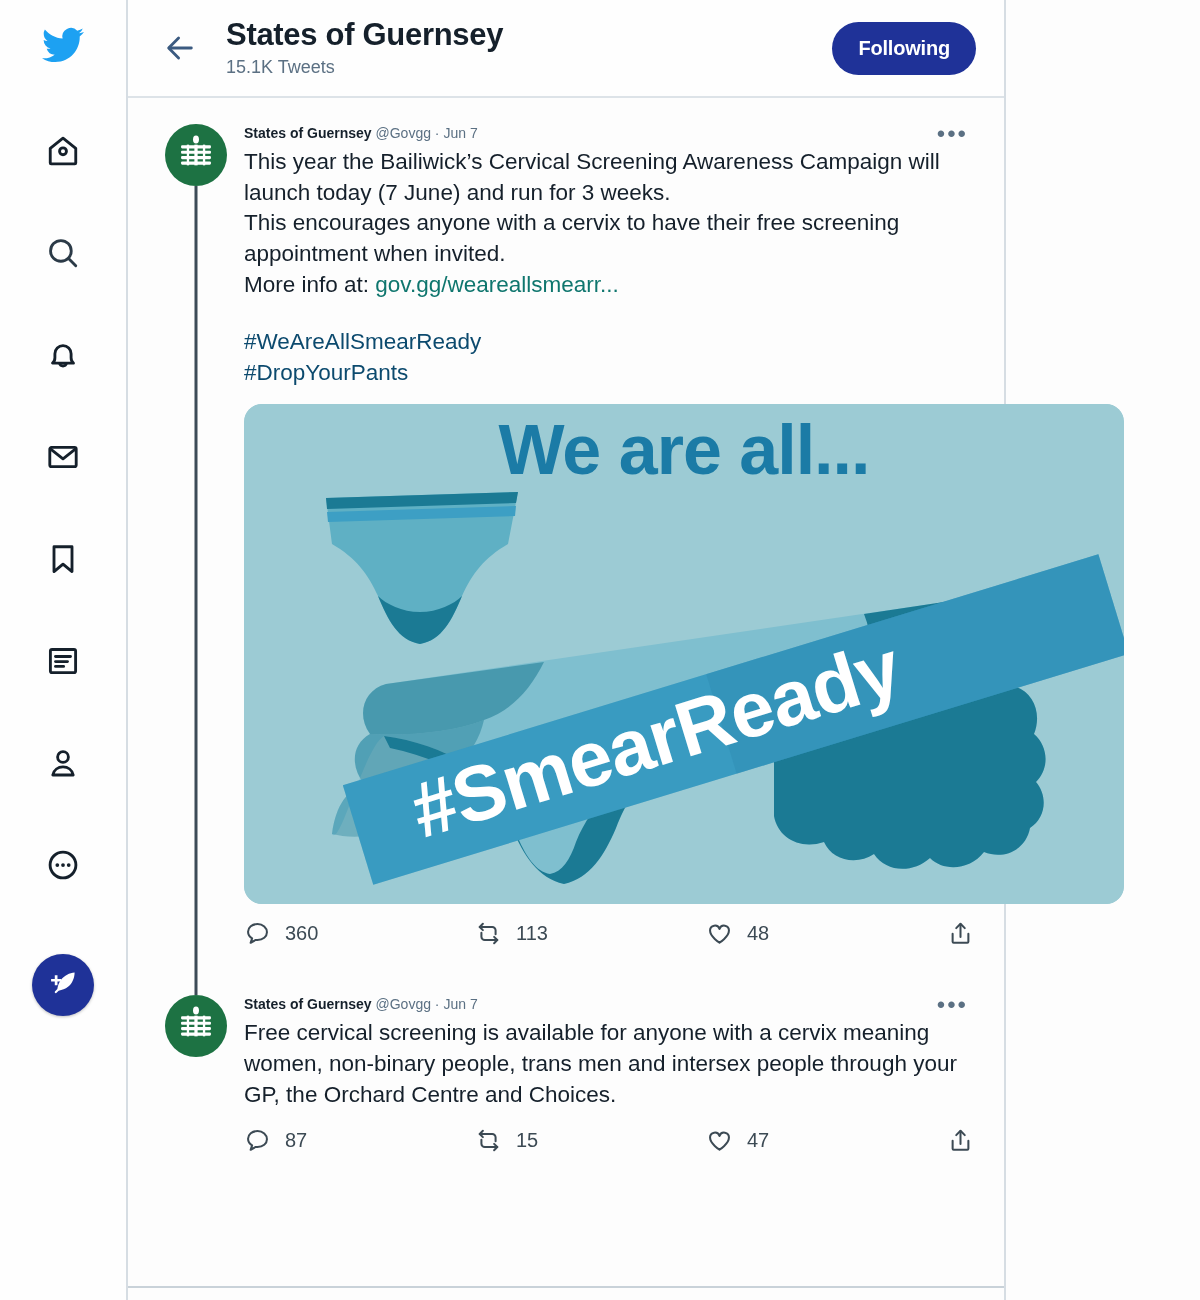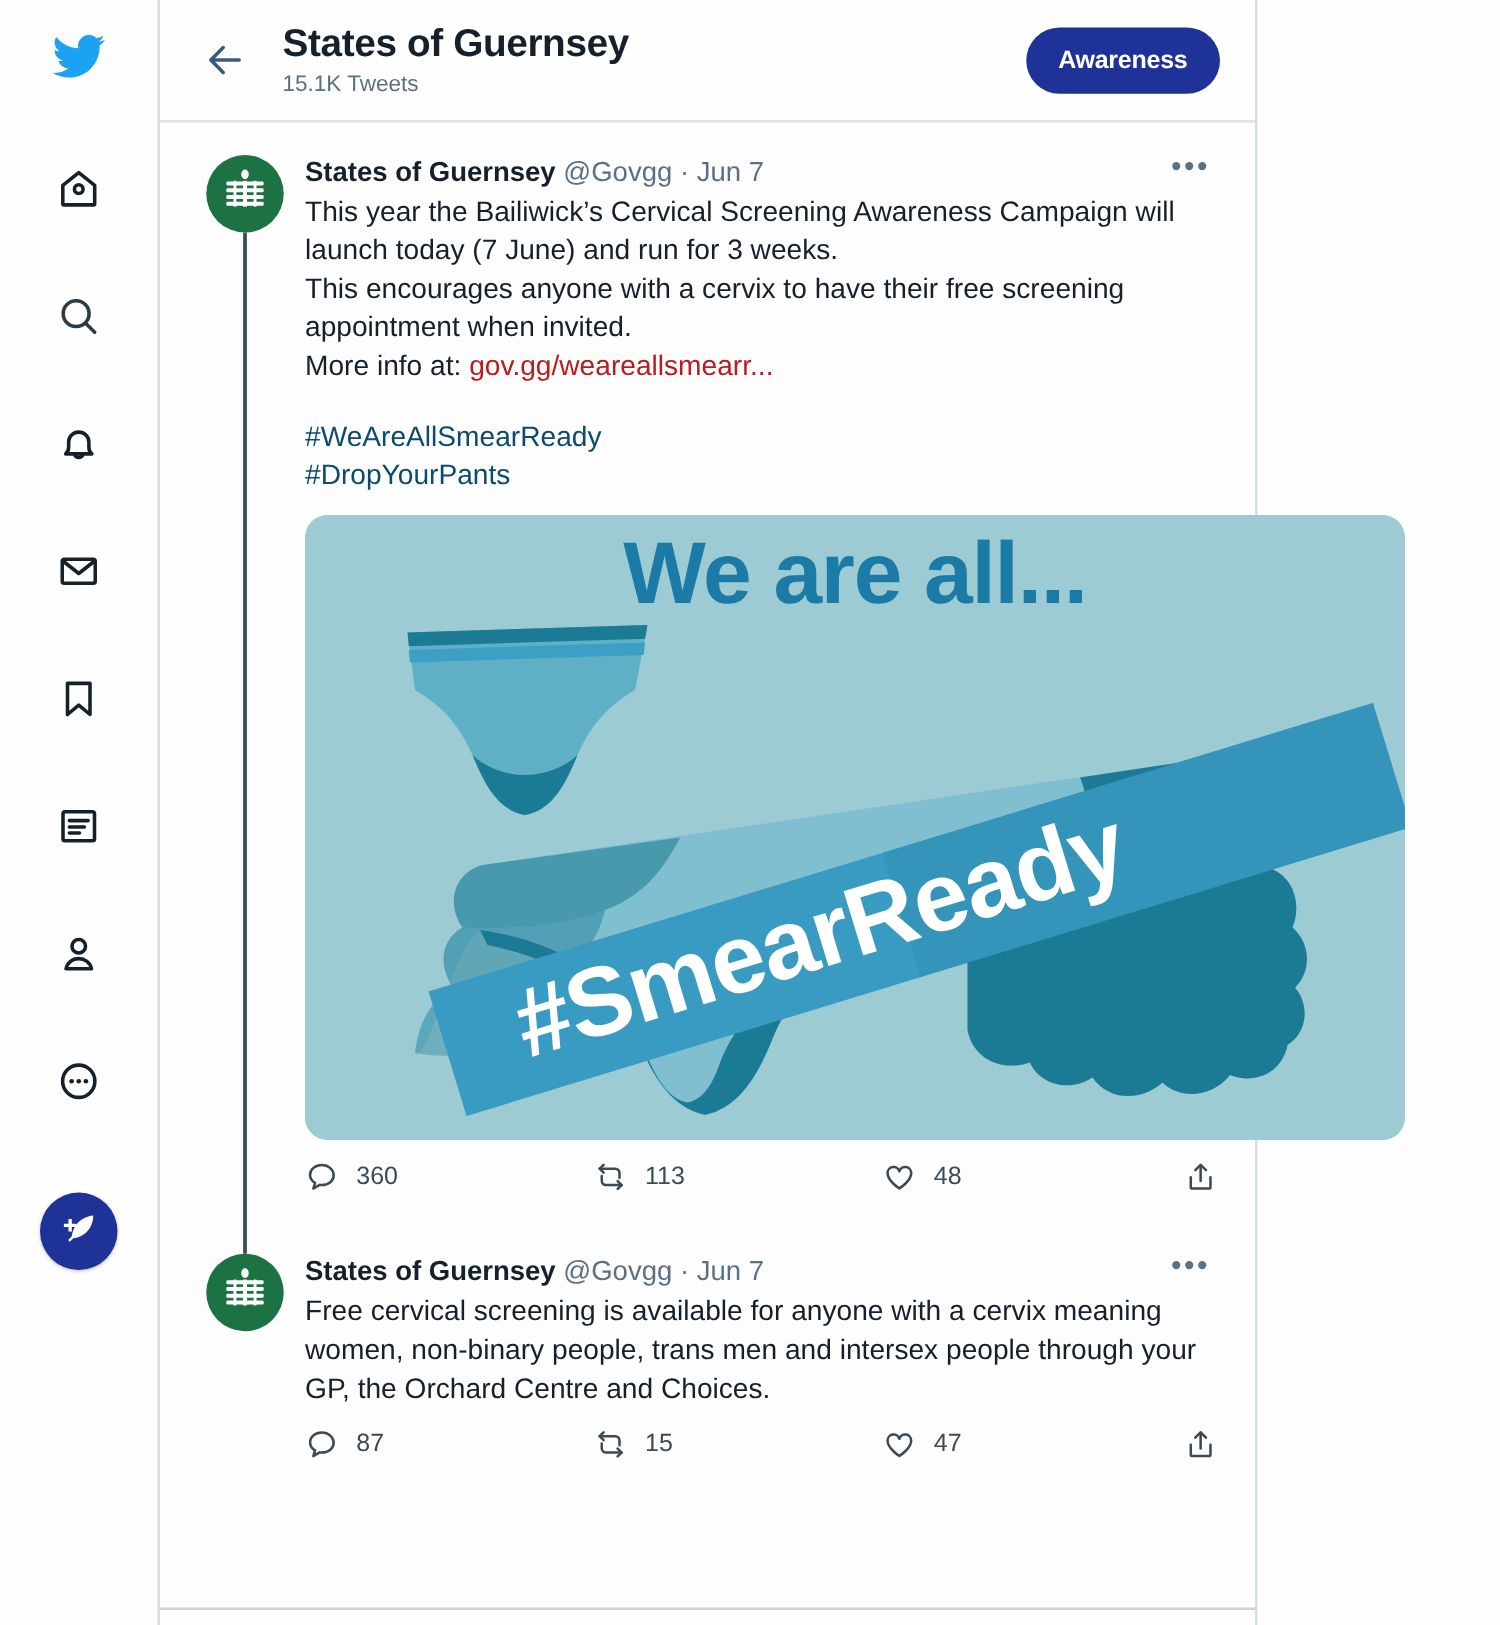--- a/index.html
+++ b/index.html
@@ -160,41 +160,41 @@
   .tweet-body {
     flex: 1;
     padding-left: 12px;
     min-width: 0;
   }
   .tweet-head {
     display: flex;
     align-items: flex-start;
     margin-bottom: 2px;
   }
-  .tweet-names { font-size: 22px; line-height: 1.3; flex: 1; }
+  .tweet-names { font-size: 14px; line-height: 1.3; flex: 1; }
   .display-name { font-weight: bold; color: #15202b; }
   .handle-meta { color: #5b7083; font-weight: normal; }
   .more-dots {
     color: #5b7083;
     font-size: 24px;
     line-height: .7;
     letter-spacing: 2px;
     cursor: pointer;
     padding: 2px 6px;
     flex-shrink: 0;
   }
 
   .tweet-text {
     font-size: 22.5px;
     line-height: 1.37;
     color: #15202b;
     white-space: pre-wrap;
     word-wrap: break-word;
   }
-  .tweet-link { color: #b91c1c; cursor: pointer; }
+  .tweet-link { color: #0f766e; cursor: pointer; }
   .hashtag { color: #0c4a6e; cursor: pointer; }
   .text-gap { height: 26px; }
 
   
   .media-card {
     margin-top: 16px;
     width: 880px;
     height: 500px;
     border-radius: 18px;
     overflow: hidden;
@@ -320,21 +320,21 @@
       <div class="back-arrow">
         <svg width="34" height="34" viewBox="0 0 24 24" fill="none" stroke="#3b5a80" stroke-width="2" stroke-linecap="round" stroke-linejoin="round">
           <line x1="20" y1="12" x2="4.5" y2="12"></line>
           <polyline points="11,5 4,12 11,19"></polyline>
         </svg>
       </div>
       <div class="header-titles">
         <div class="header-title">States of Guernsey</div>
         <div class="header-sub">15.1K Tweets</div>
       </div>
-      <button class="following-btn">Awareness</button>
+      <button class="following-btn">Following</button>
     </div>
 
     <div class="feed">
 
       <article class="tweet">
         <div class="avatar-col">
           <div class="avatar">
             <svg width="46" height="46" viewBox="0 0 40 40">
               <g fill="#ffffff">
                 <ellipse cx="20" cy="6.5" rx="2.6" ry="3.4"></ellipse>

